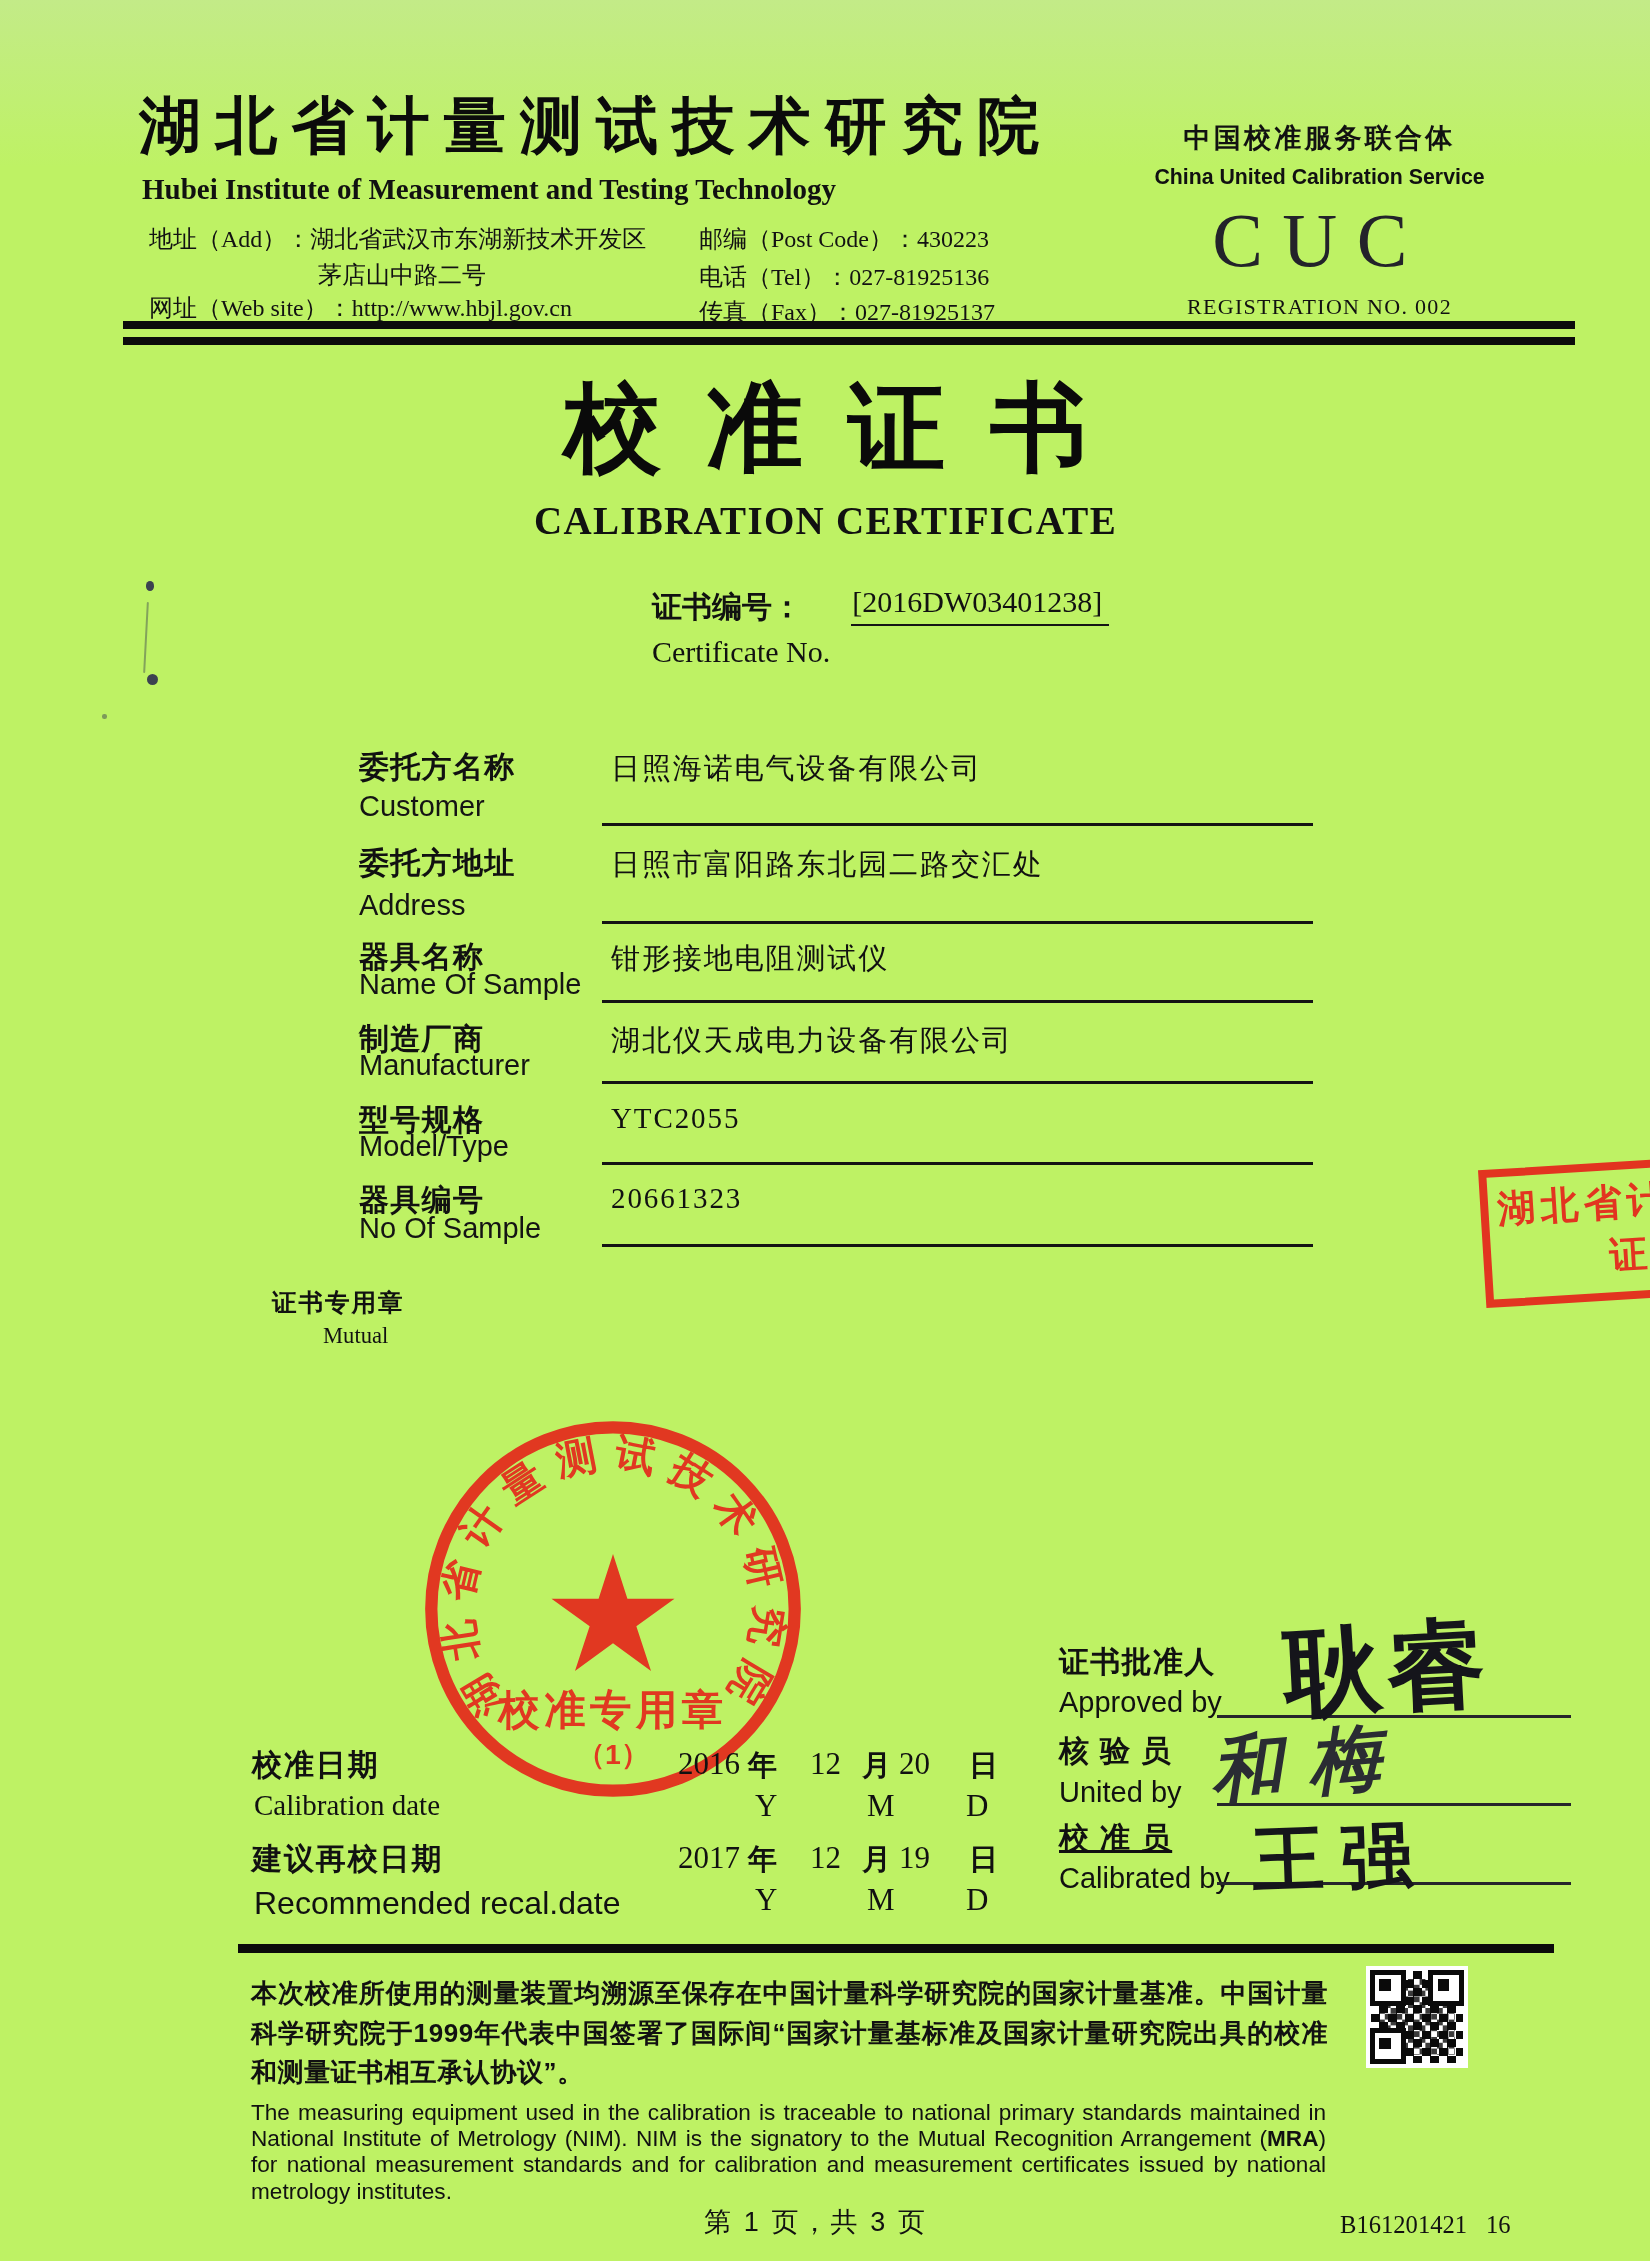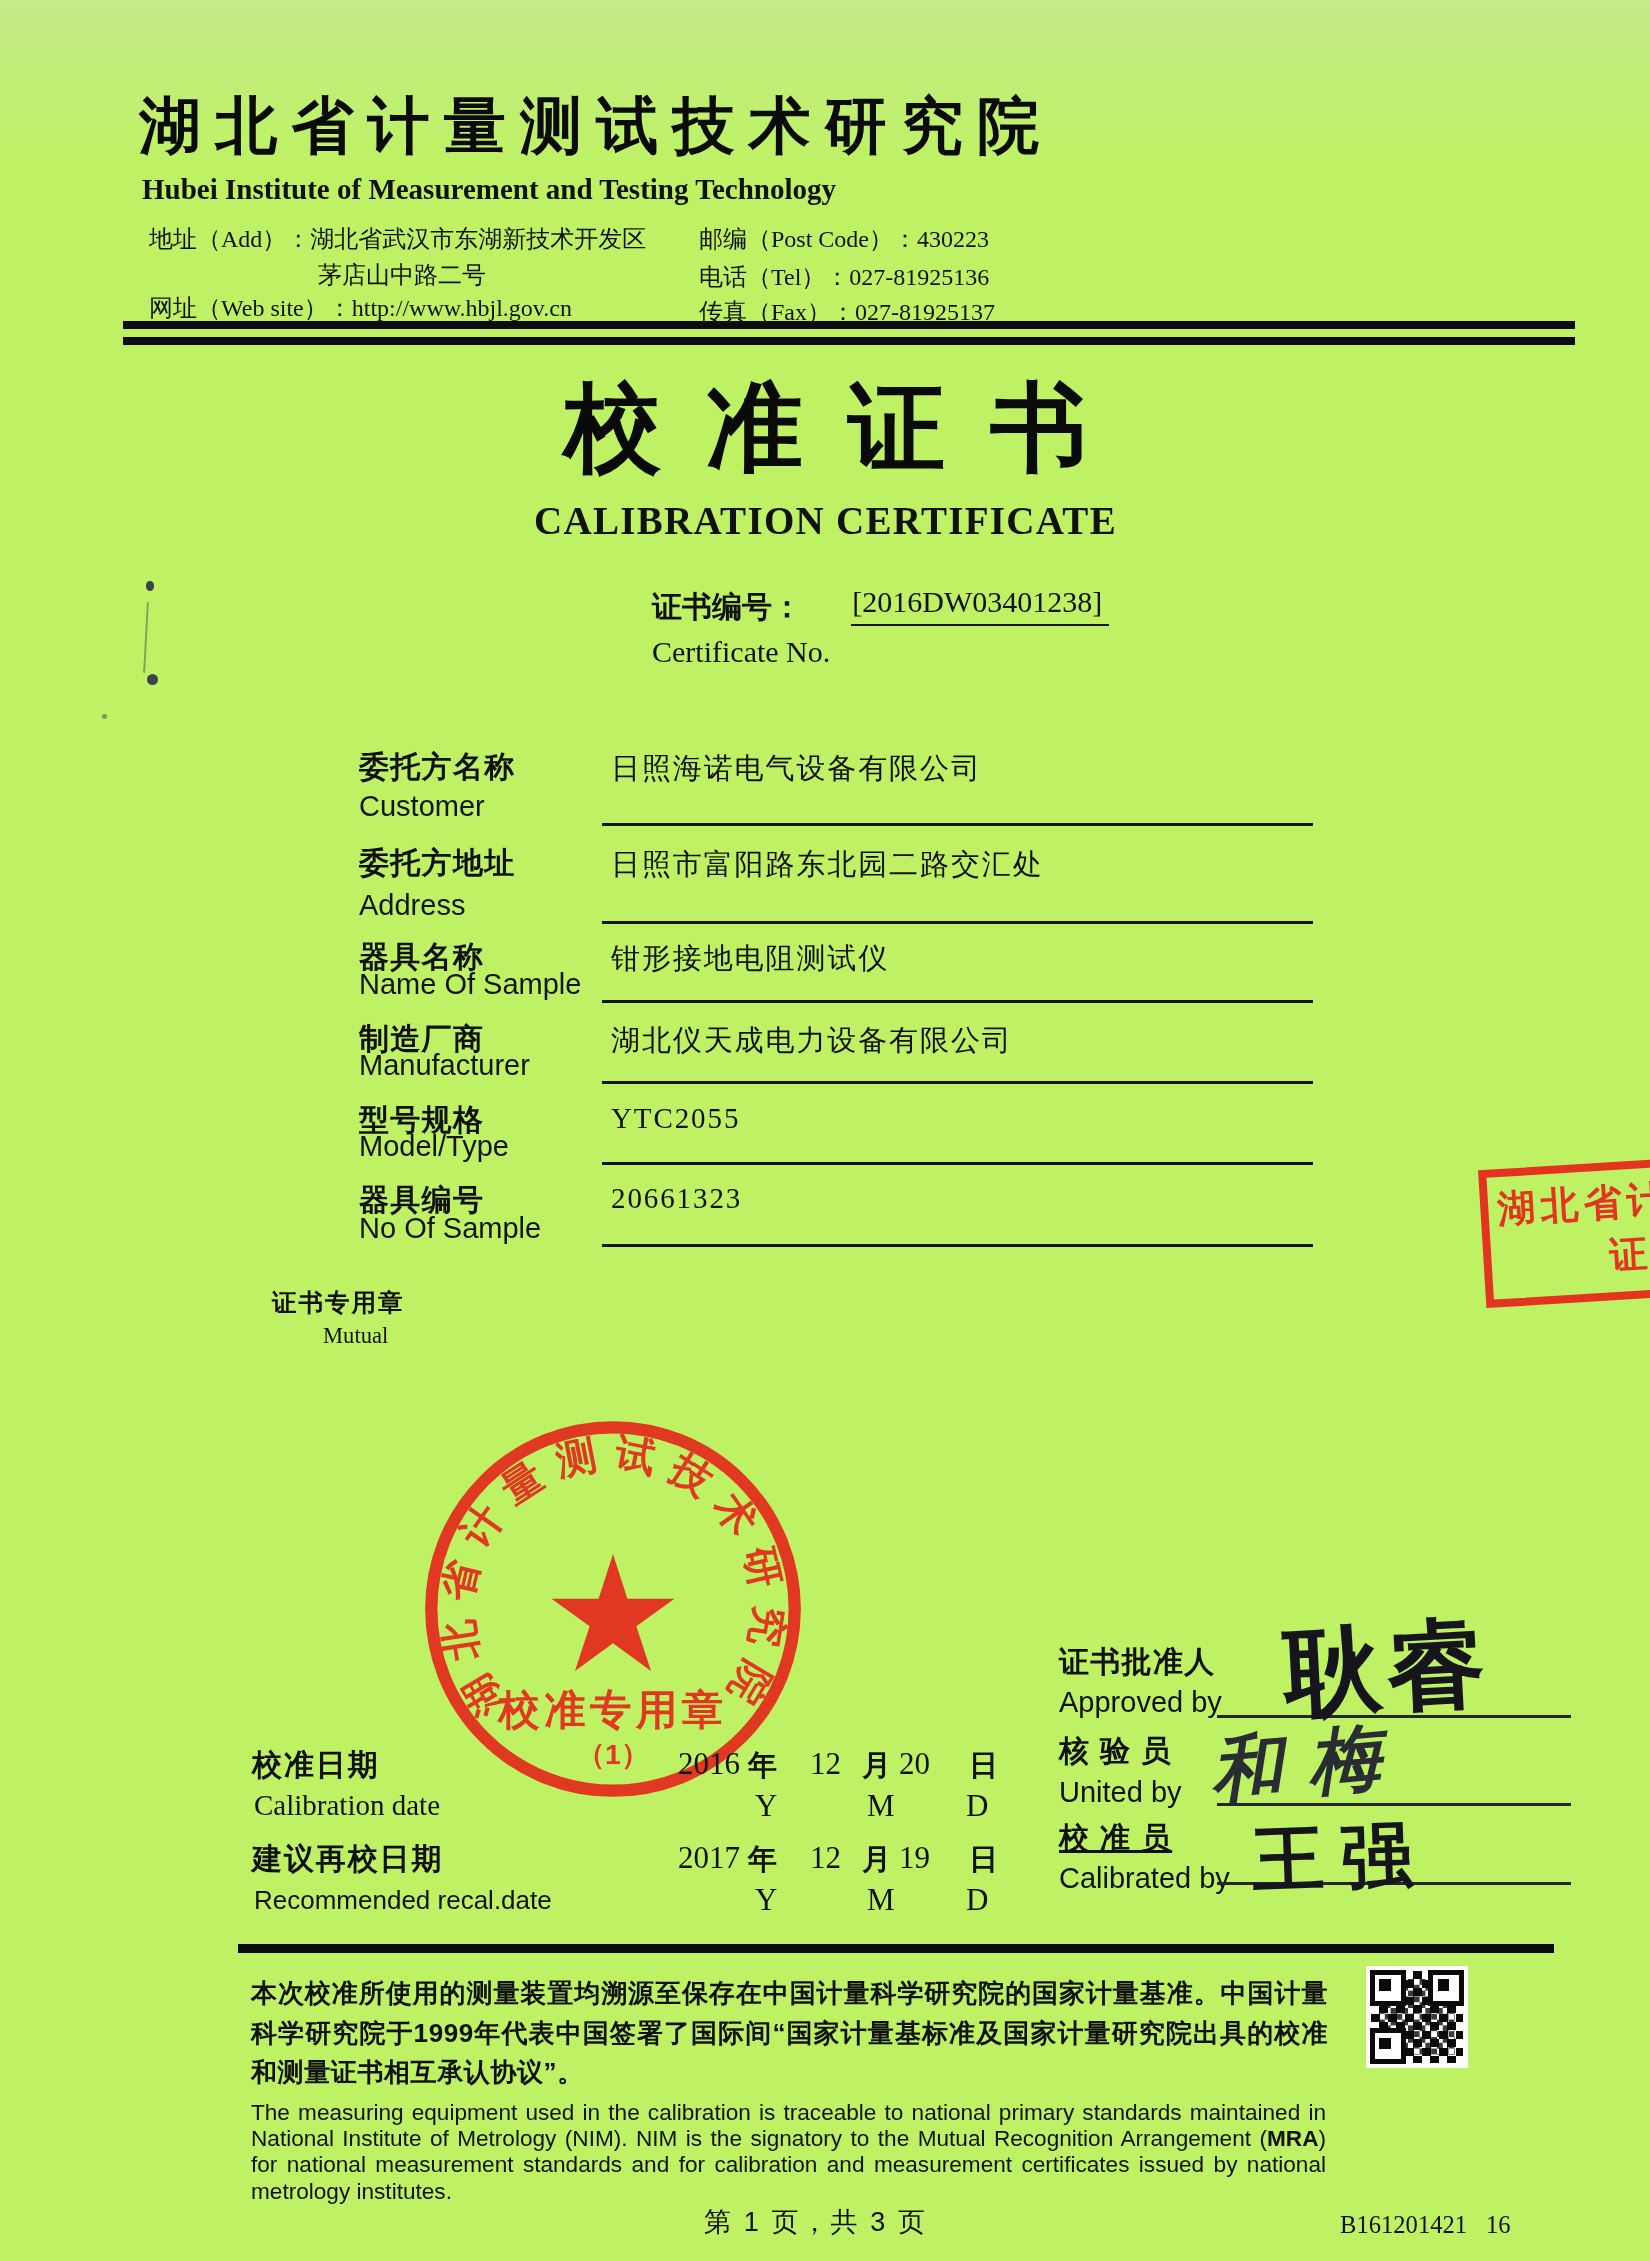--- a/index.html
+++ b/index.html
@@ -37,21 +37,21 @@
   
   .f-cn{left:359px;font-size:30px;font-weight:bold;letter-spacing:1.3px;white-space:nowrap;}
   .f-en{left:359px;font-size:29px;white-space:nowrap;color:#141414;}
   .f-val{left:611px;font-family:"Liberation Serif","DejaVu Serif",serif;font-size:29px;letter-spacing:1.9px;white-space:nowrap;}
   .f-line{left:602px;width:711px;height:3.2px;background:#141414;}
   .stamp-cn{left:272px;top:1286px;font-size:24.6px;font-weight:600;letter-spacing:1.9px;}
   .stamp-en{left:323px;top:1323px;font-family:"Liberation Serif","DejaVu Serif",serif;font-size:22.6px;}
   
   .d-cn{font-size:30px;font-weight:bold;letter-spacing:1.9px;white-space:nowrap;}
   .d-en-serif{font-family:"Liberation Serif","DejaVu Serif",serif;font-size:29px;white-space:nowrap;}
-  .d-en-sans{font-size:26px;white-space:nowrap;}
+  .d-en-sans{font-size:32px;white-space:nowrap;}
   .d-num{font-family:"Liberation Serif","DejaVu Serif",serif;font-size:31px;white-space:nowrap;}
   .d-unit{font-size:29px;font-weight:bold;}
   .d-ymd{font-family:"Liberation Serif","DejaVu Serif",serif;font-size:31px;}
   
   .s-cn{left:1059px;font-size:30px;font-weight:bold;letter-spacing:1.3px;white-space:nowrap;}
   .s-en{left:1059px;font-size:29px;white-space:nowrap;}
   .s-line{left:1217px;width:354px;height:2.6px;background:#26262b;}
   .sig{font-family:"DejaVu Serif","Liberation Serif",serif;font-weight:bold;color:#15151b;white-space:nowrap;}
   .sig1{left:1284px;top:1603px;font-size:98px;transform:rotate(-3deg);letter-spacing:5.2px;}
   .sig2{left:1216px;top:1715px;font-size:72px;transform:rotate(-5deg) skewX(-14deg);letter-spacing:26px;color:#2a2c33;}
@@ -108,20 +108,26 @@
   <div class="abs inst-en">Hubei Institute of Measurement and Testing Technology</div>
 
   <div class="abs contact" style="left:149px;top:223px;"><span>地址（Add）：</span><span>湖北省武汉市东湖新技术开发区</span></div>
   <div class="abs contact" style="left:318px;top:259px;">茅店山中路二号</div>
   <div class="abs contact" style="left:149px;top:292px;"><span>网址（Web site）：</span><span>http://www.hbjl.gov.cn</span></div>
 
   <div class="abs contact" style="left:699px;top:223px;"><span>邮编（Post Code）：</span><span>430223</span></div>
   <div class="abs contact" style="left:699px;top:261px;"><span>电话（Tel）：</span><span>027-81925136</span></div>
   <div class="abs contact" style="left:699px;top:296px;text-align:right;"><span>传真（Fax）：</span><span>027-81925137</span></div>
 
+  <div class="abs cuc-box">
+    <div class="cuc-cn">中国校准服务联合体</div>
+    <div class="cuc-en">China United Calibration Service</div>
+    <div class="cuc-logo">CUC</div>
+    <div class="cuc-reg">REGISTRATION NO. 002</div>
+  </div>
 
   <div class="abs rule" style="top:321px;"></div>
   <div class="abs rule" style="top:337px;"></div>
 
   <div class="abs title-cn">校准证书</div>
   <div class="abs title-en">CALIBRATION CERTIFICATE</div>
 
   <div class="abs certno-cn">证书编号：</div>
   <div class="abs certno-val">[2016DW03401238]</div>
   <div class="abs certno-en">Certificate No.</div>

